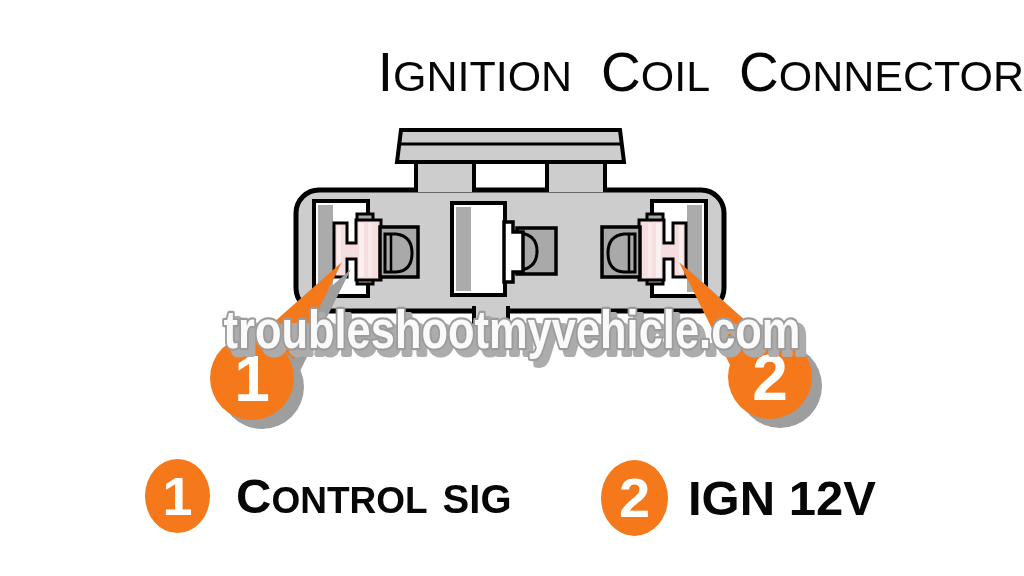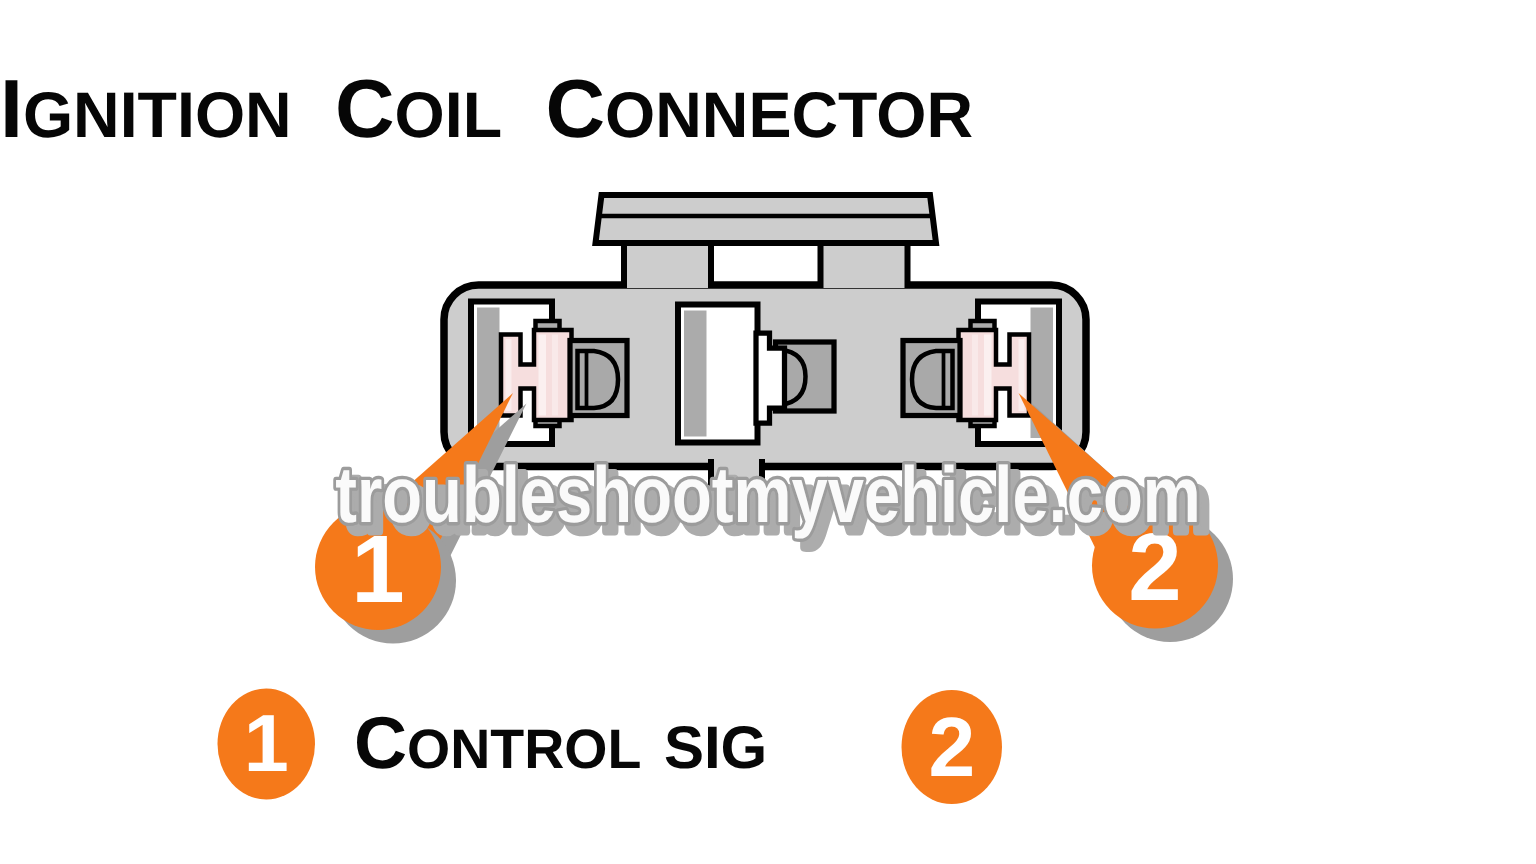--- a/index.html
+++ b/index.html
@@ -2,22 +2,22 @@
 <html><head>
 <meta charset="utf-8">
 <style>
   html,body{margin:0;padding:0;background:#ffffff;}
   .stage{
     position:relative;width:1024px;height:576px;background:#ffffff;
     overflow:hidden;font-family:"Liberation Sans",sans-serif;
   }
   
   .title{
-    position:absolute;top:24px;left:0;width:1024px;text-align:left;
-    font-weight:bold;color:#060606;line-height:1;white-space:nowrap;
+    position:absolute;top:24px;left:0;width:1024px;text-align:right;
+    font-weight:normal;color:#060606;line-height:1;white-space:nowrap;
   }
   .title .word{display:inline-block;}
   .title .word + .word{margin-left:20px;}
   .t-big{font-size:55px;}
   .t-small{font-size:43px;}
   
   .diagram{position:absolute;left:0;top:0;width:1024px;height:576px;}
   
   .legend-row{position:absolute;display:flex;align-items:center;white-space:nowrap;}
   .legend-row.one{left:145px;top:459px;}
@@ -111,15 +111,16 @@
     <div class="badge b1">
       <span>1</span>
     </div>
     <div class="legend-label"><span class="cap">C</span><span class="small">ONTROL</span><span class="tail">SIG</span></div>
   </div>
 
   <div class="legend-row two">
     <div class="badge b2">
       <span>2</span>
     </div>
+    <div class="legend-label">IGN 12V</div>
   </div>
 
 </div>
 
 </body></html>

